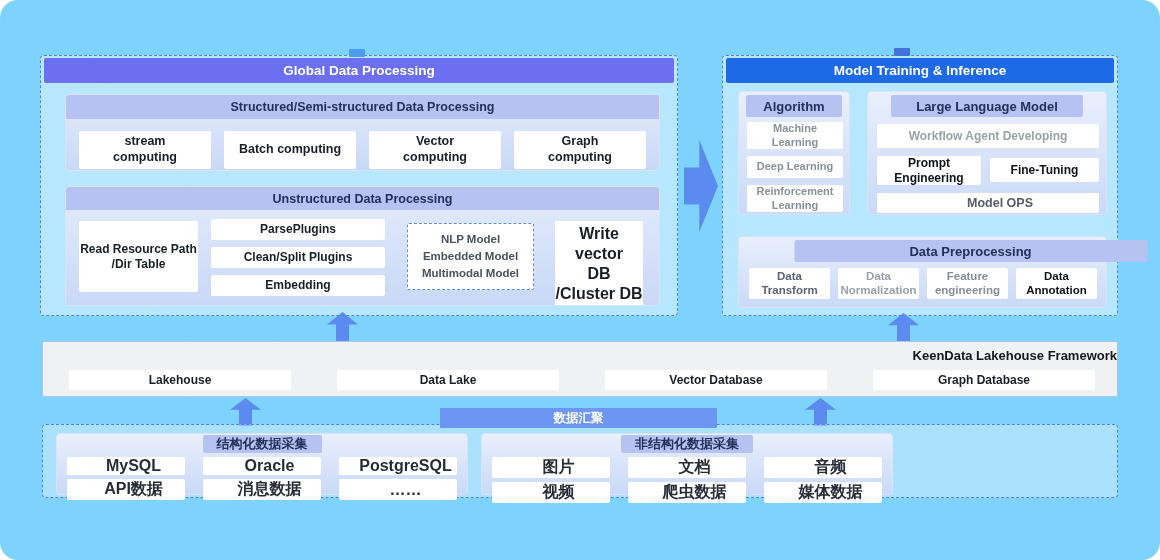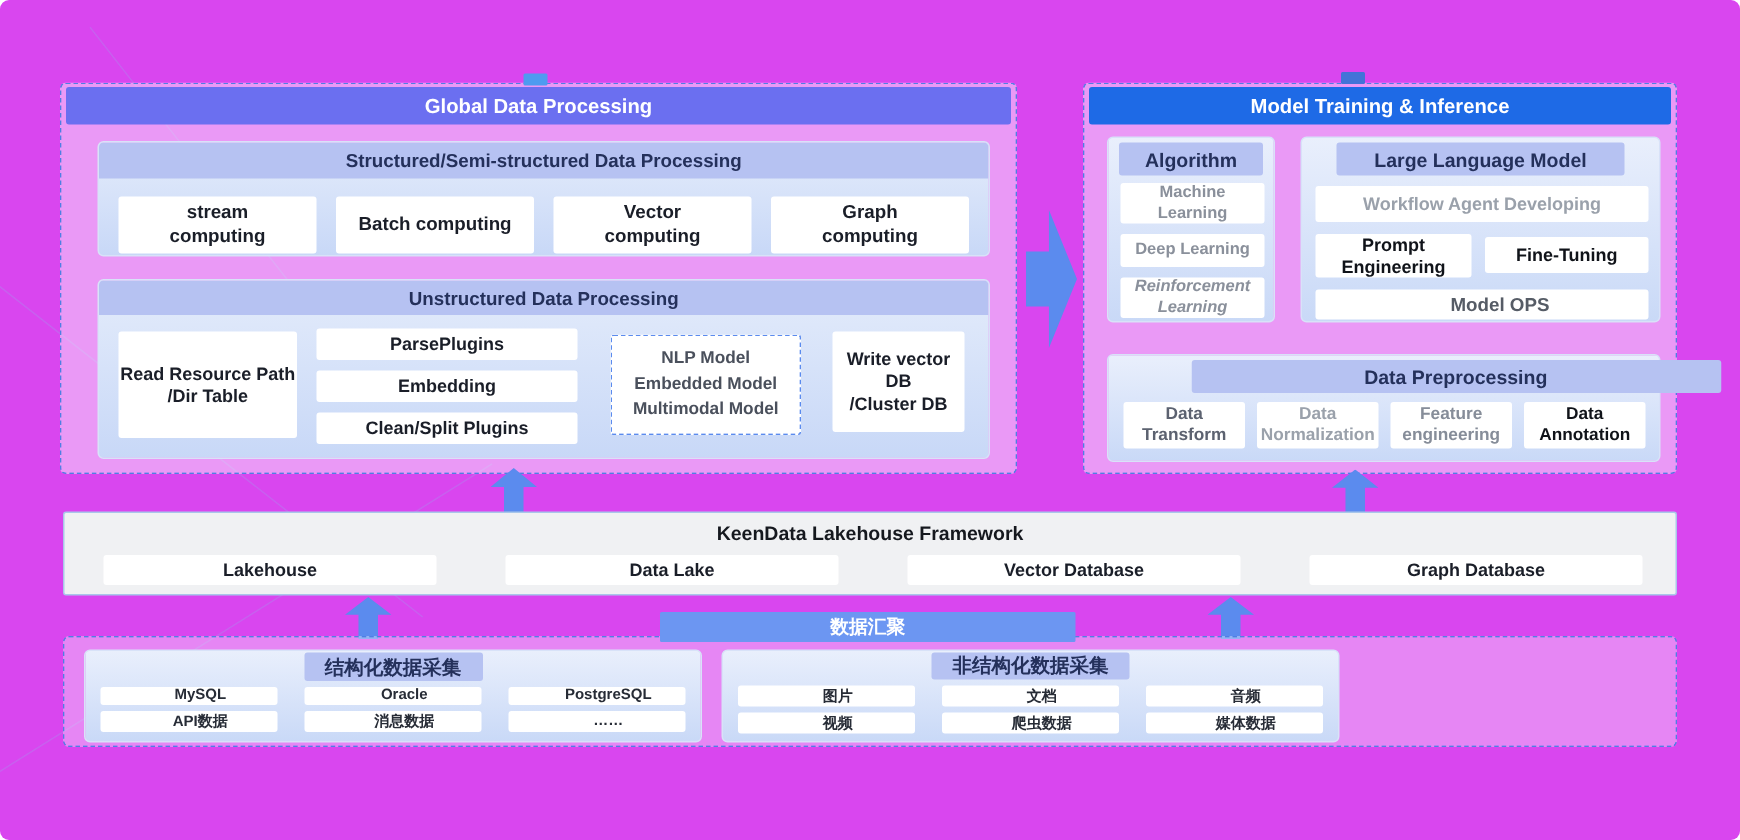--- a/index.html
+++ b/index.html
@@ -1,17 +1,17 @@
 <!DOCTYPE html>
 <html><head>
 <meta charset="utf-8">
 <style>
   * { margin:0; padding:0; box-sizing:border-box; }
   html,body { width:1160px; height:560px; background:#fff; font-family:"Liberation Sans", sans-serif; }
-  .canvas { position:absolute; left:0; top:0; width:1160px; height:560px; background:#d946ef; border-radius:6px; overflow:hidden; }
+  .canvas { position:absolute; left:0; top:0; width:1160px; height:560px; background:#7dd3fc; border-radius:18px; overflow:hidden; }
 
   
   .deco { position:absolute; background:rgba(140,190,235,0.22); pointer-events:none; }
   .deco1 { left:-40px; top:300px; width:360px; height:1px; transform:rotate(38deg); }
   .deco2 { left:-60px; top:420px; width:420px; height:1px; transform:rotate(-32deg); }
   .deco3 { left:10px; top:120px; width:260px; height:1px; transform:rotate(52deg); }
 
   .dashed-box { position:absolute; border:1.5px dashed #4F7FE3; border-radius:4px; background:rgba(255,255,255,0.45); }
 
   .notch { position:absolute; width:16px; height:8px; border-radius:1px; }
@@ -57,36 +57,36 @@
 
   
   .arrow-right { position:absolute; background:#5B8BEE;
     clip-path:polygon(0 30%, 45% 30%, 45% 0, 100% 50%, 45% 100%, 45% 70%, 0 70%); }
   .arrow-up { position:absolute; background:#5B8BEE;
     clip-path:polygon(50% 0, 100% 42%, 71% 42%, 71% 100%, 29% 100%, 29% 42%, 0 42%); }
 
   
   .lake-bar { position:absolute; left:42px; top:341px; width:1076px; height:56px; background:#F0F1F3;
               border:1px solid #A9C7EA; border-radius:2px; }
-  .lake-title { position:absolute; top:6px; left:0; right:0; text-align:center; font-weight:bold;
+  .lake-title { position:absolute; top:6px; left:0; right:0; text-align:right; font-weight:bold;
                 font-size:13px; color:#15181E; }
   .lake-boxes { position:absolute; left:26px; right:22px; top:28px; display:flex; justify-content:space-between; }
   .lake-boxes .wbox { width:222px; height:20px; font-size:12px; }
 
   
   .agg-bar { position:absolute; left:440px; top:408px; width:277px; height:20px; background:#6C96F2;
              color:#fff; font-weight:bold; font-size:12.5px; display:flex; align-items:center;
              justify-content:center; z-index:5; border-radius:1px; }
   .dc-group { position:absolute; top:8px; height:62px; border-radius:4px; border:1px solid #D8E2F8;
               background:linear-gradient(180deg,#E9EFFC 0%,#C9D9F7 100%); display:flex; flex-direction:column; }
   .dc-hdr { align-self:center; margin-top:1px; height:19px; padding:0 14px; background:#B6C2F2; color:#24305B;
             font-weight:bold; font-size:13px; display:flex; align-items:center; justify-content:center; border-radius:2px; }
   .dc-grid { flex:1; display:grid; grid-template-columns:repeat(3,1fr); gap:4px 18px; padding:4px 10px 6px; }
   .dc-grid.one-col { grid-template-columns:1fr; }
-  .dc-cell { background:#fff; border-radius:2px; color:#272C36; font-weight:bold; font-size:10px;
+  .dc-cell { background:#fff; border-radius:2px; color:#272C36; font-weight:bold; font-size:16px;
              display:flex; align-items:center; justify-content:center;padding-left:15px; }
 </style>
 </head>
 <body>
 
 <div class="canvas">
   <div class="deco deco1"></div>
   <div class="deco deco2"></div>
   <div class="deco deco3"></div>
 
@@ -107,45 +107,45 @@
       </div>
     </div>
 
     <div class="subsec" style="left:24px; top:130px; width:595px; height:120px;">
       <div class="subhdr" style="height:23px;">Unstructured Data Processing</div>
       <div class="unstruct-body">
         <div class="wbox abs" style="left:13px; top:11px; width:119px; height:71px; font-size:12px;">Read Resource Path
 /Dir Table</div>
         <div class="plugins-col abs" style="left:145px; top:9px; width:174px;">
           <div class="wbox">ParsePlugins</div>
+          <div class="wbox">Clean/Split Plugins</div>
           <div class="wbox">Embedding</div>
-          <div class="wbox">Clean/Split Plugins</div>
         </div>
         <div class="model-dashed" style="left:341px; top:13px; width:127px; height:67px;">NLP Model
 Embedded Model
 Multimodal Model</div>
-        <div class="wbox abs" style="left:489px; top:11px; width:88px; height:67px; font-size:12px;">Write vector
+        <div class="wbox abs" style="left:489px; top:11px; width:88px; height:85px; font-size:16px;">Write vector
 DB
 /Cluster DB</div>
       </div>
     </div>
   </div>
 
   <div class="arrow-right" style="left:684px; top:140px; width:34px; height:92px;"></div>
 
   <div class="dashed-box" style="left:722px; top:55px; width:396px; height:261px;">
     <div class="notch" style="left:171px; top:-8px; background:#4273D8;"></div>
     <div class="main-hdr" style="background:#1E6AE6;">Model Training &amp; Inference</div>
 
     <div class="grp" style="left:15px; top:35px; width:112px; height:124px;">
       <div class="grphdr" style="width:96px;">Algorithm</div>
       <div class="gbox muted" style="left:8px; top:30px; width:96px; height:27px;">Machine
 Learning</div>
       <div class="gbox muted" style="left:8px; top:64px; width:96px; height:22px;">Deep Learning</div>
-      <div class="gbox muted" style="left:8px; top:93px; width:96px; height:27px;font-style:italic;">Reinforcement
+      <div class="gbox muted" style="left:8px; top:93px; width:96px; height:27px;">Reinforcement
 Learning</div>
     </div>
 
     <div class="grp" style="left:144px; top:35px; width:240px; height:124px;">
       <div class="grphdr" style="width:192px;">Large Language Model</div>
       <div class="gbox muted2" style="left:9px; top:32px; width:222px; height:24px; font-size:12px;">Workflow  Agent Developing</div>
       <div class="gbox blackb" style="left:122px; top:66px; width:109px; height:24px;">Fine-Tuning</div>
       <div class="gbox blackb" style="left:9px; top:64px; width:104px; height:29px;">Prompt
 Engineering</div>
       <div class="gbox opsb" style="left:9px; top:101px; width:222px; height:20px;">Model OPS</div>

